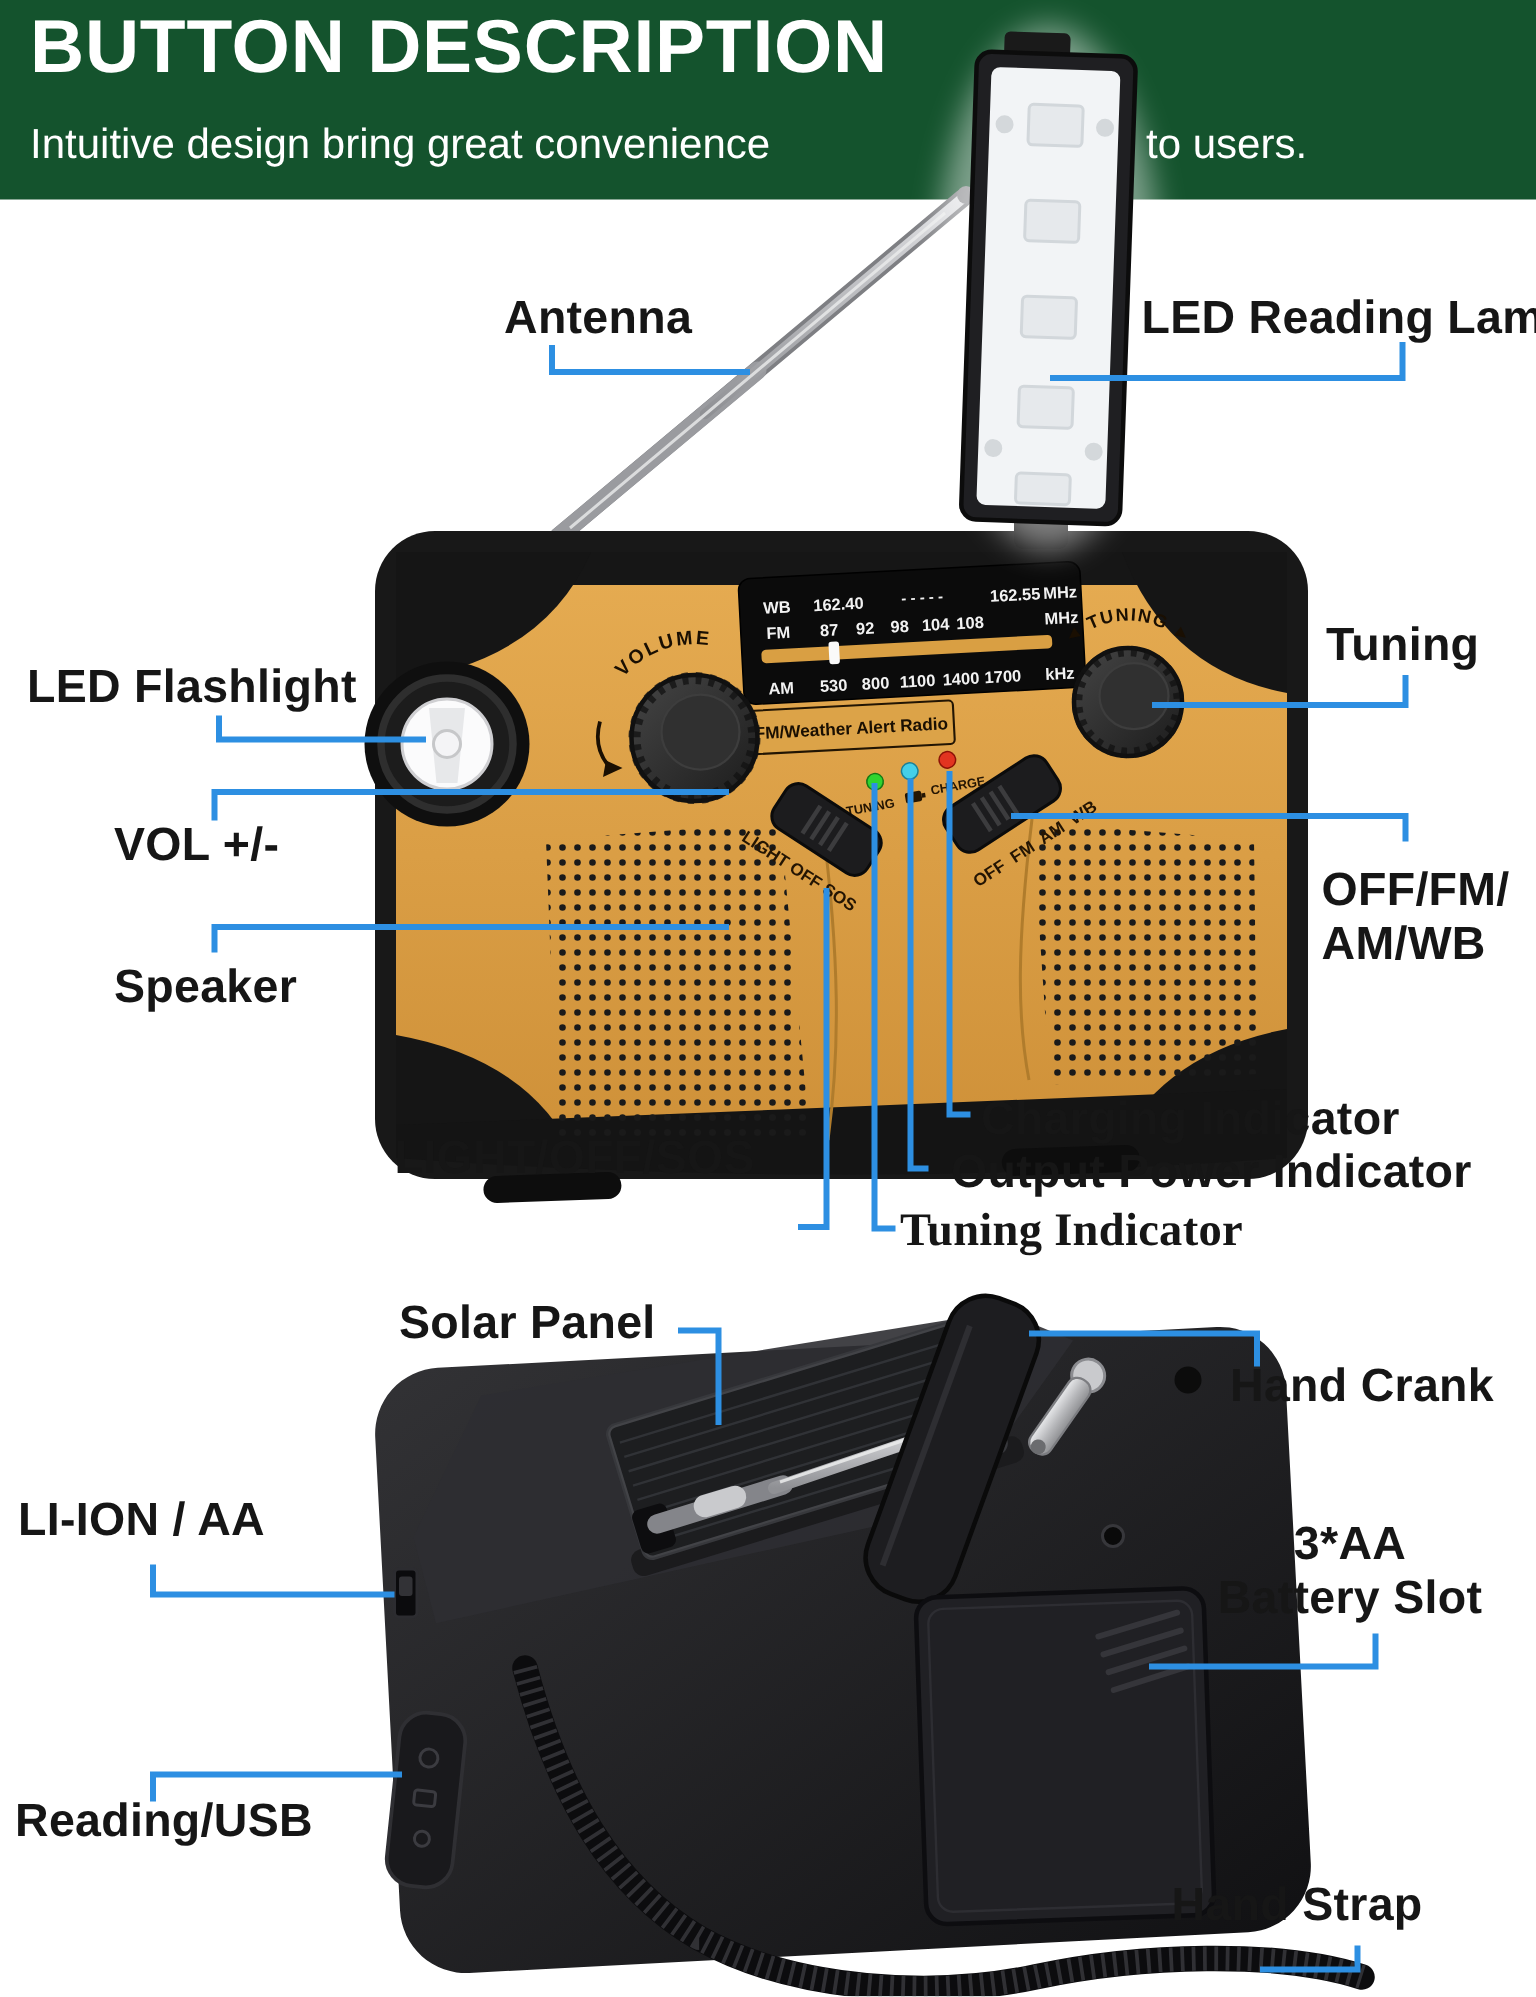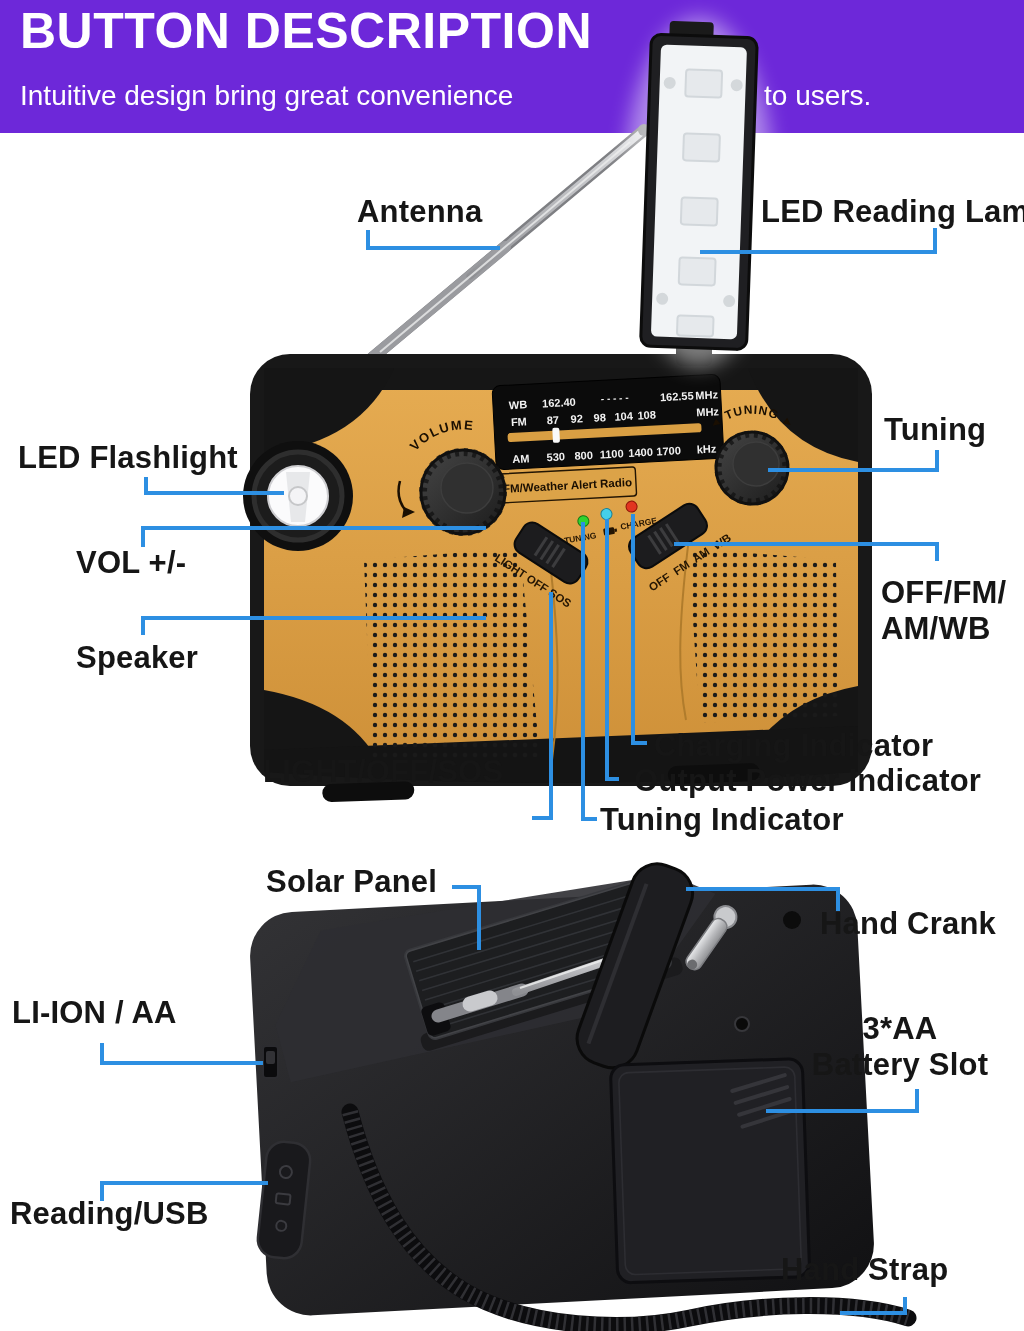--- a/index.html
+++ b/index.html
@@ -1,19 +1,19 @@
 <!DOCTYPE html>
 <html><head>
 <meta charset="utf-8">
 <style>
   html,body{margin:0;padding:0;background:#ffffff;}
   #stage{position:relative;width:1024px;height:1331px;overflow:hidden;
          font-family:"Liberation Sans",sans-serif;background:#ffffff;}
   
-  .banner{position:absolute;left:0;top:0;width:1024px;height:133px;background:#6d28d9;text-align:center;}
+  .banner{position:absolute;left:0;top:0;width:1024px;height:133px;background:#14532d;text-align:center;}
   .banner-title{position:absolute;left:20px;top:2px;font-size:50px;font-weight:bold;
                 color:#ffffff;letter-spacing:0.5px;}
   .banner-sub{position:absolute;top:80px;font-size:28px;color:#ffffff;font-weight:400;}
   
   #art{position:absolute;left:0;top:0;}
   svg text{font-family:"Liberation Sans",sans-serif;font-weight:bold;}
   .pre{white-space:pre;}
   
   .lbl{position:absolute;font-size:31px;font-weight:bold;color:#161616;
        line-height:1.16;letter-spacing:0.2px;white-space:nowrap;}
@@ -297,34 +297,34 @@
       <polyline points="647,743 633,743 633,514"></polyline>
       <polyline points="452,887 479,887 479,950"></polyline>
       <polyline points="686,889 838,889 838,911"></polyline>
       <polyline points="917,1089 917,1111 766,1111"></polyline>
       <polyline points="102,1043 102,1063 263,1063"></polyline>
       <polyline points="102,1201 102,1183 268,1183"></polyline>
       <polyline points="905,1297 905,1313 840,1313"></polyline>
     </g>
   </svg>
 
-  <div class="lbl" style="left:336px;top:194px;margin-left:21px;">Antenna</div>
+  <div class="lbl" style="left:336px;top:194px;">Antenna</div>
   <div class="lbl" style="left:761px;top:194px;">LED Reading Lamp</div>
   <div class="lbl" style="left:18px;top:440px;">LED Flashlight</div>
   <div class="lbl" style="left:76px;top:545px;">VOL +/-</div>
   <div class="lbl" style="left:76px;top:640px;">Speaker</div>
   <div class="lbl" style="left:884px;top:412px;">Tuning</div>
   <div class="lbl" style="left:881px;top:563px;margin-top:12px;">
     <div>OFF/FM/</div>
     <div>AM/WB</div>
   </div>
   <div class="lbl" style="left:654px;top:728px;">Charging Indicator</div>
   <div class="lbl" style="left:634px;top:763px;">Output Power Indicator</div>
   <div class="lbl" style="left:263px;top:754px;text-align:center;">LIGHT/OFF/SOS</div>
-  <div class="lbl" style="left:600px;top:802px;">Tuning Indicator</div>
+  <div class="lbl" style="left:600px;top:802px;font-family:Liberation Serif, serif;">Tuning Indicator</div>
 
   <div class="lbl" style="left:266px;top:864px;">Solar Panel</div>
   <div class="lbl" style="left:820px;top:906px;">Hand Crank</div>
   <div class="lbl" style="left:12px;top:995px;">LI-ION / AA</div>
   <div class="lbl center" style="left:802px;top:1011px;width:196px;">
     <div>3*AA</div>
     <div>Battery Slot</div>
   </div>
   <div class="lbl" style="left:10px;top:1196px;">
     <div>Reading/USB</div>

